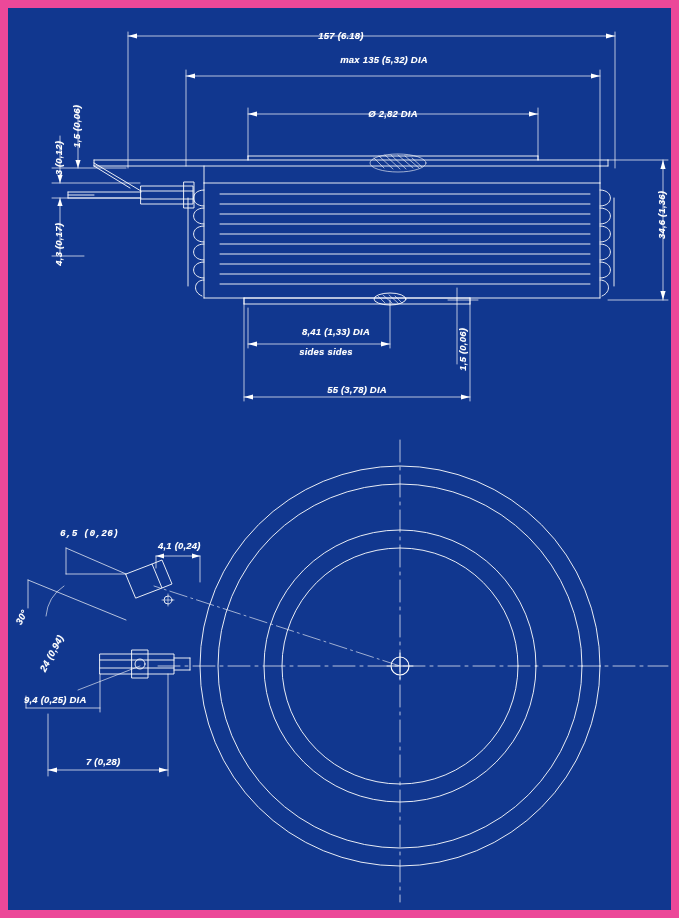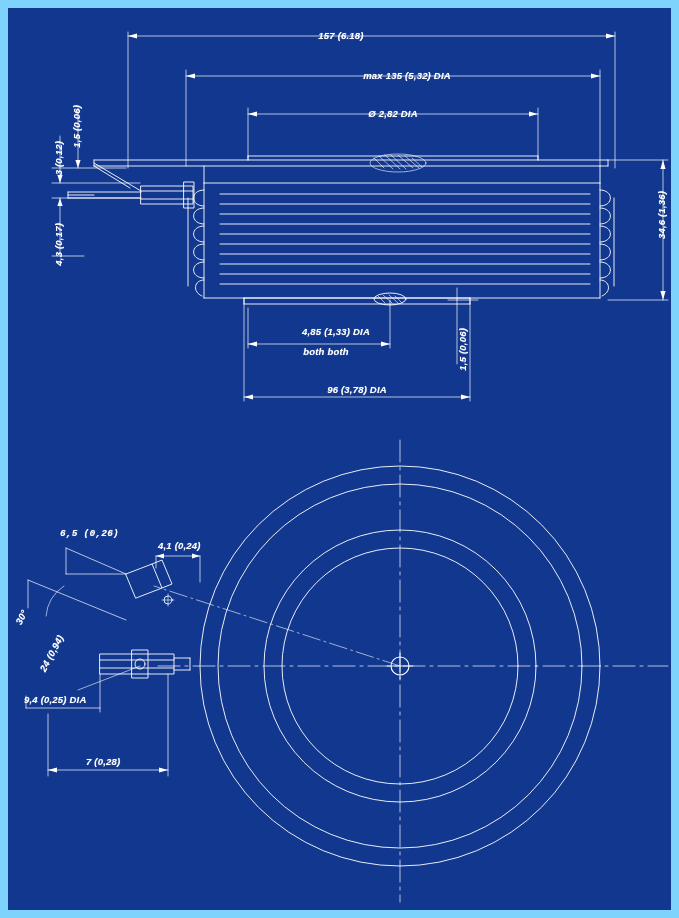--- a/index.html
+++ b/index.html
@@ -4,21 +4,21 @@
 <style>
   html, body {
     margin: 0;
     padding: 0;
     background: #ffffff;
   }
   #drawing-root {
     position: relative;
     width: 679px;
     height: 918px;
-    background: #7dd3fc;
+    background: #ec4899;
     font-family: "Liberation Sans", sans-serif;
     overflow: hidden;
   }
   #canvas-frame {
     position: absolute;
     left: 8px;
     top: 8px;
     width: 663px;
     height: 902px;
     background: #11378f;
@@ -263,30 +263,30 @@
           <line x1="160" y1="666" x2="160" y2="768"></line>
           <path d="M40,762 l9,-2.6 l0,5.2 z" fill="#ffffff" stroke="none"></path>
           <path d="M160,762 l-9,-2.6 l0,5.2 z" fill="#ffffff" stroke="none"></path>
         </g>
 
       </g>
     </svg>
 
     <div>
       <div class="dimlabel" style="left:333px; top:22px;  transform:translateX(-50%);">157 (6.18)</div>
-      <div class="dimlabel" style="left:376px; top:62px;  transform:translateX(-50%);margin-left:23px;">max 135 (5,32) DIA</div>
+      <div class="dimlabel" style="left:376px; top:46px;  transform:translateX(-50%);">max 135 (5,32) DIA</div>
       <div class="dimlabel" style="left:385px; top:100px; transform:translateX(-50%);">Ø 2,82 DIA</div>
       <div class="dimlabel" style="left:63px;  top:97px;  transform:rotate(-90deg) translateX(-100%);">1,5 (0,06)</div>
       <div class="dimlabel" style="left:45px;  top:133px; transform:rotate(-90deg) translateX(-100%);">3 (0,12)</div>
       <div class="dimlabel" style="left:45px;  top:215px; transform:rotate(-90deg) translateX(-100%);">4,3 (0,17)</div>
       <div class="dimlabel" style="left:648px; top:207px; transform:rotate(-90deg) translateX(-50%);">34,6 (1,36)</div>
-      <div class="dimlabel" style="left:328px; top:318px; transform:translateX(-50%);">4,85 (1,33) DIA</div>
-      <div class="dimlabel" style="left:318px; top:338px; transform:translateX(-50%);">both both</div>
+      <div class="dimlabel" style="left:328px; top:318px; transform:translateX(-50%);">8,41 (1,33) DIA</div>
+      <div class="dimlabel" style="left:318px; top:338px; transform:translateX(-50%);">sides sides</div>
       <div class="dimlabel" style="left:449px; top:320px; transform:rotate(-90deg) translateX(-100%);">1,5 (0,06)</div>
-      <div class="dimlabel" style="left:349px; top:376px; transform:translateX(-50%);">96 (3,78) DIA</div>
+      <div class="dimlabel" style="left:349px; top:376px; transform:translateX(-50%);">55 (3,78) DIA</div>
       <div class="dimlabel" style="left:52px;  top:520px;font-family:Liberation Mono, monospace;">6,5 (0,26)</div>
       <div class="dimlabel" style="left:150px; top:532px;">4,1 (0,24)</div>
       <div class="dimlabel" style="left:12px;  top:600px; transform:rotate(-62deg) translateX(-100%);">30°</div>
       <div class="dimlabel" style="left:48px;  top:625px; transform:rotate(-62deg) translateX(-100%);">24 (0,94)</div>
       <div class="dimlabel" style="left:16px;  top:686px;">9,4 (0,25) DIA</div>
       <div class="dimlabel" style="left:78px;  top:748px;">7 (0,28)</div>
     </div>
 
   </div>
 </div>

